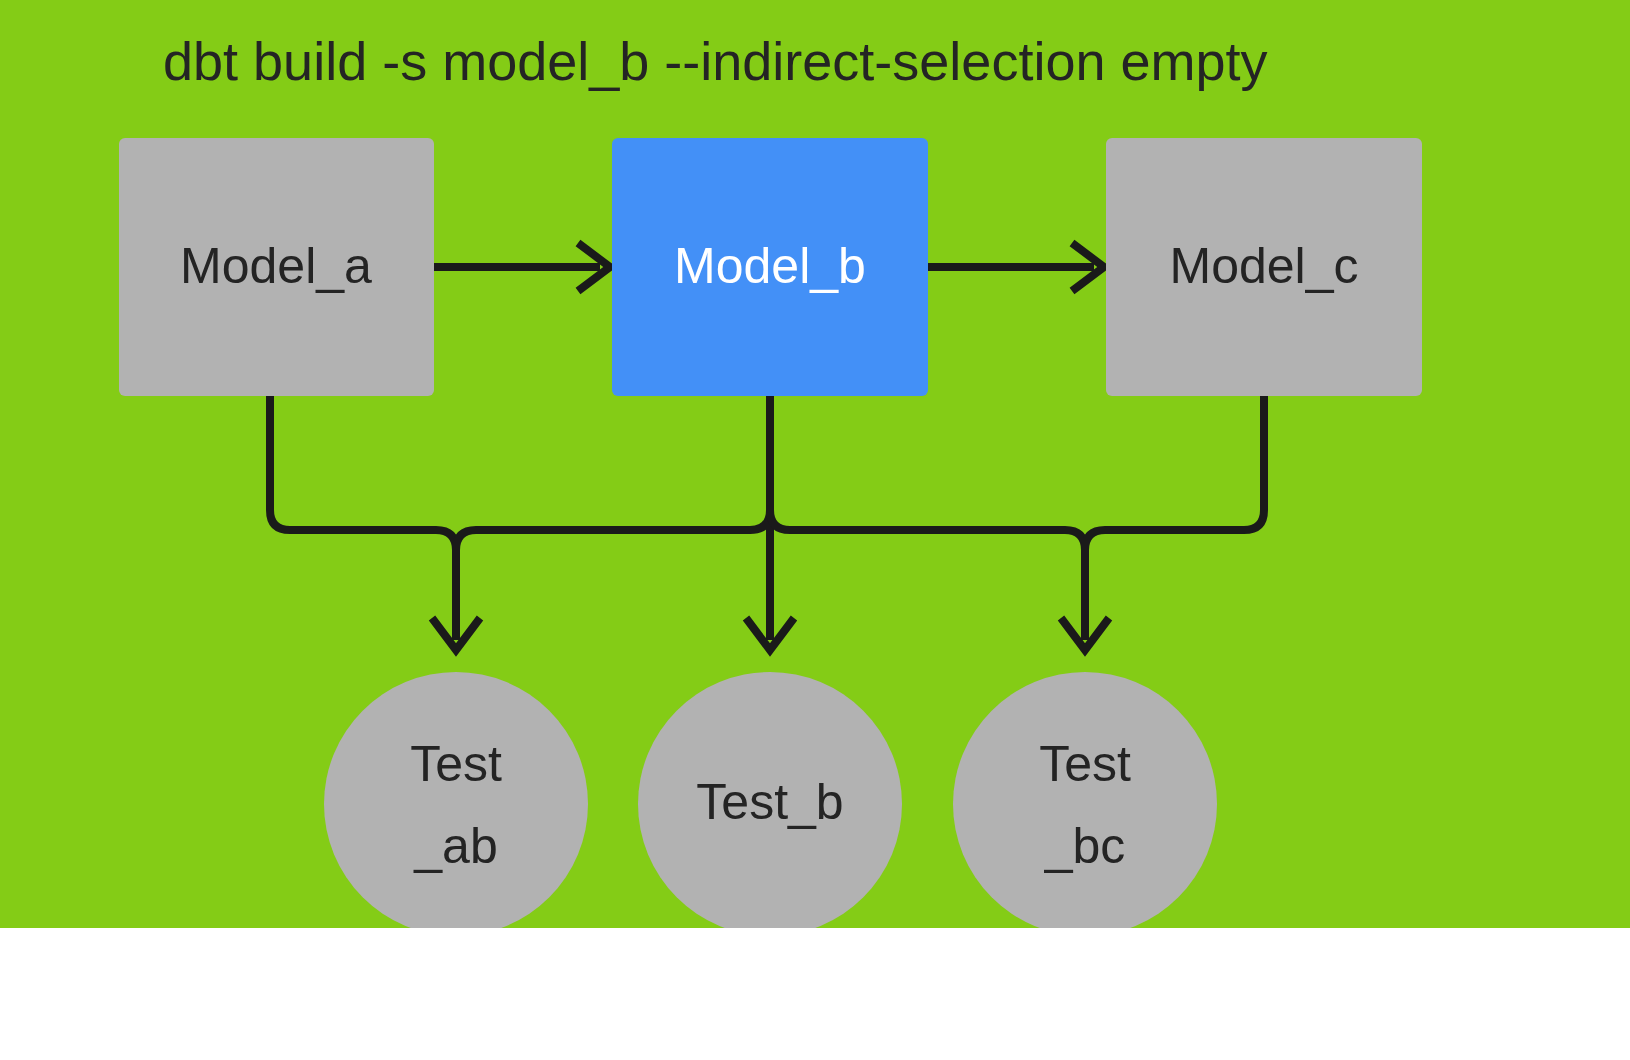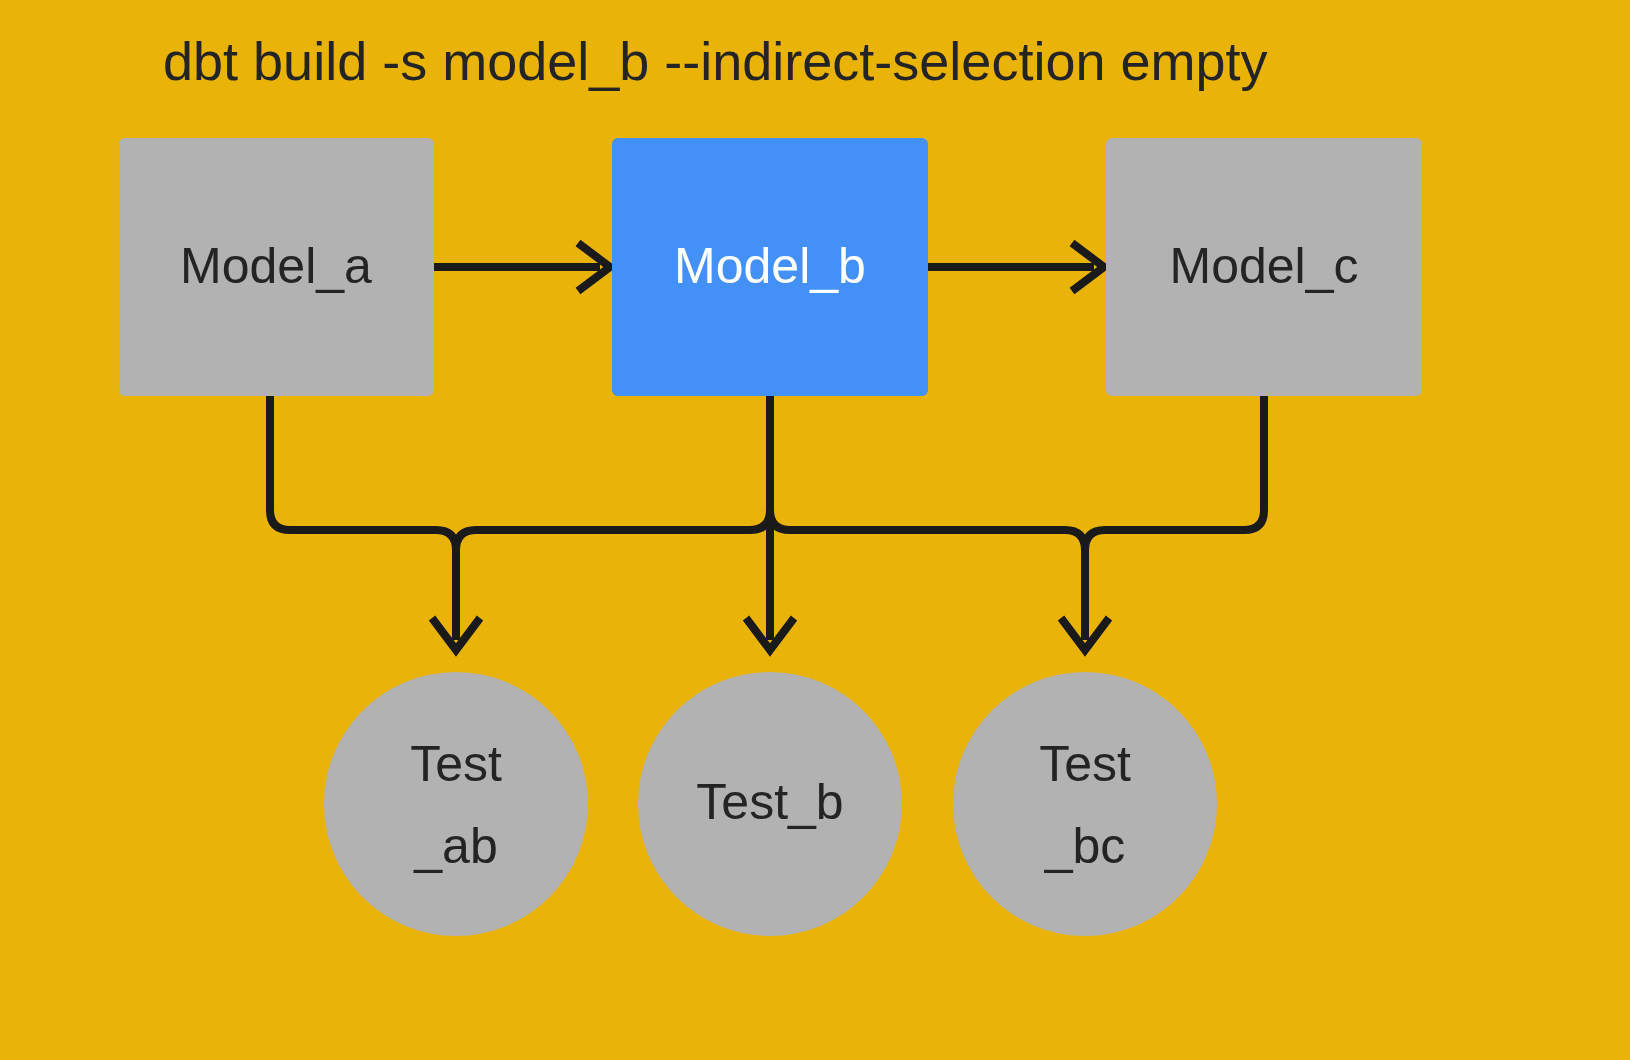--- a/index.html
+++ b/index.html
@@ -6,22 +6,22 @@
     margin: 0;
     padding: 0;
     background: #ffffff;
   }
   body {
     font-family: "Liberation Sans", sans-serif;
   }
   #canvas {
     position: relative;
     width: 1630px;
-    height: 1060px;
-    background: #eab308;
+    height: 928px;
+    background: #84cc16;
     overflow: hidden;
   }
   #diagram-svg {
     position: absolute;
     top: 0;
     left: 0;
     width: 1630px;
     height: 1060px;
   }
   .title-text {

